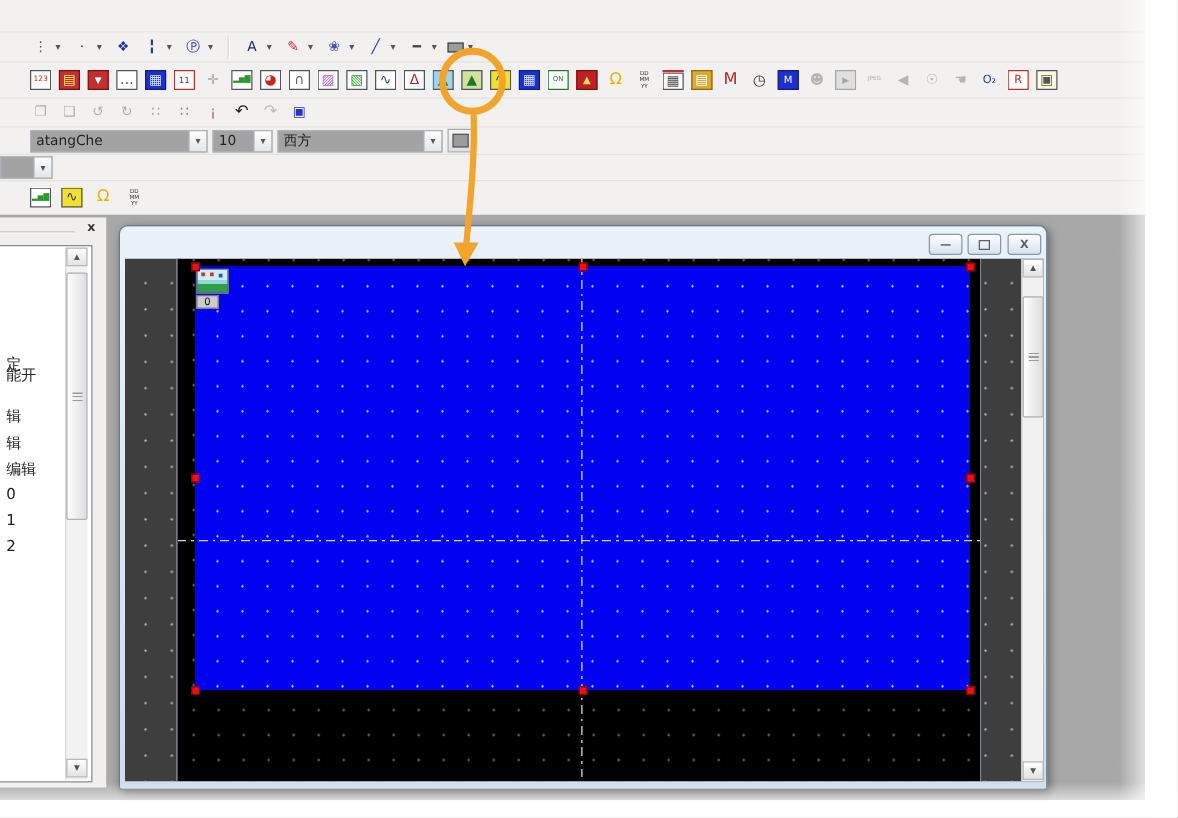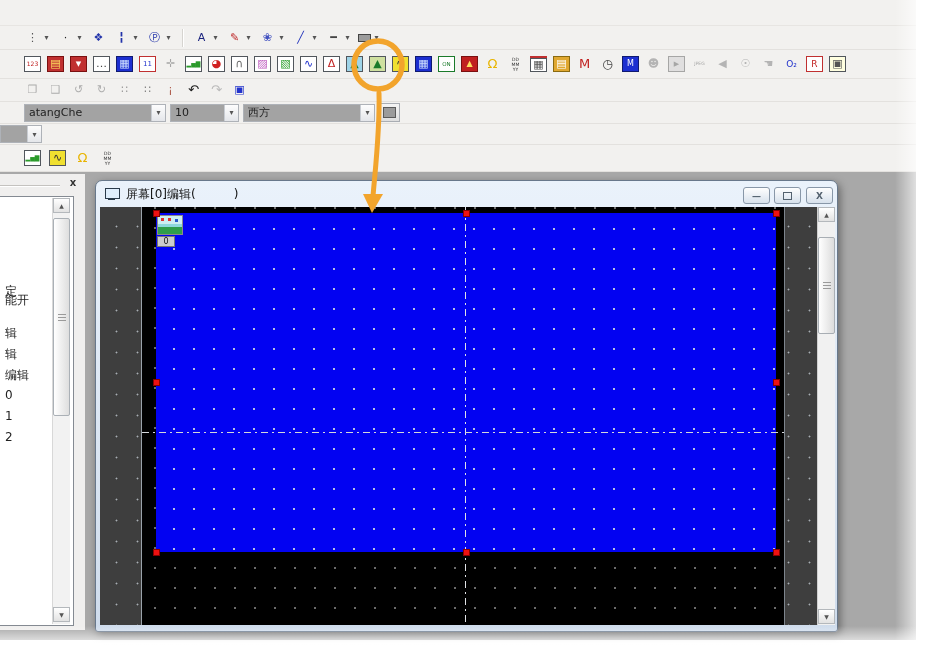--- a/index.html
+++ b/index.html
@@ -295,21 +295,21 @@
         <span class="tbtn">
           <span class="ti" style="color: rgb(34, 51, 204);">▣</span>
         </span>
       </div>
 
     <div class="trow" id="trow4">
       <span class="combo" style="width:142px">
         <span class="val">atangChe</span>
         <span class="cbtn">▾</span>
       </span>
-      <span class="combo" style="width:69px">
+      <span class="combo" style="width:48px">
         <span class="val">10</span>
         <span class="cbtn">▾</span>
       </span>
       <span class="combo" style="width:132px">
         <span class="val">西方</span>
         <span class="cbtn">▾</span>
       </span>
       <span id="font-color-btn">
         <span class="swatch"></span>
       </span>
@@ -358,27 +358,20 @@
         <div class="sb-arrow" style="top:0">▲</div>
         <div id="side-thumb">
           <div class="grip" style="top:95px"></div>
         </div>
         <div class="sb-arrow" style="top:409px">▼</div>
       </div>
     </div>
   </div>
 
   <div id="editor-window">
-    <div id="titlebar">
-      <span id="monitor-icon">
-        <span class="scr"></span>
-          <span class="std"></span>
-      </span>
-      <span id="win-title">屏幕[0]编辑(          )</span>
-    </div>
     <div class="winbtn" id="btn-min">—</div>
     <div class="winbtn" id="btn-restore">
         <span class="rbox"></span>
       </div>
     <div class="winbtn" id="btn-close">X</div>
 
     <div id="client">
       <div id="screen-black"></div>
       <div id="blue-rect"></div>
       <div id="guide-v"></div>

